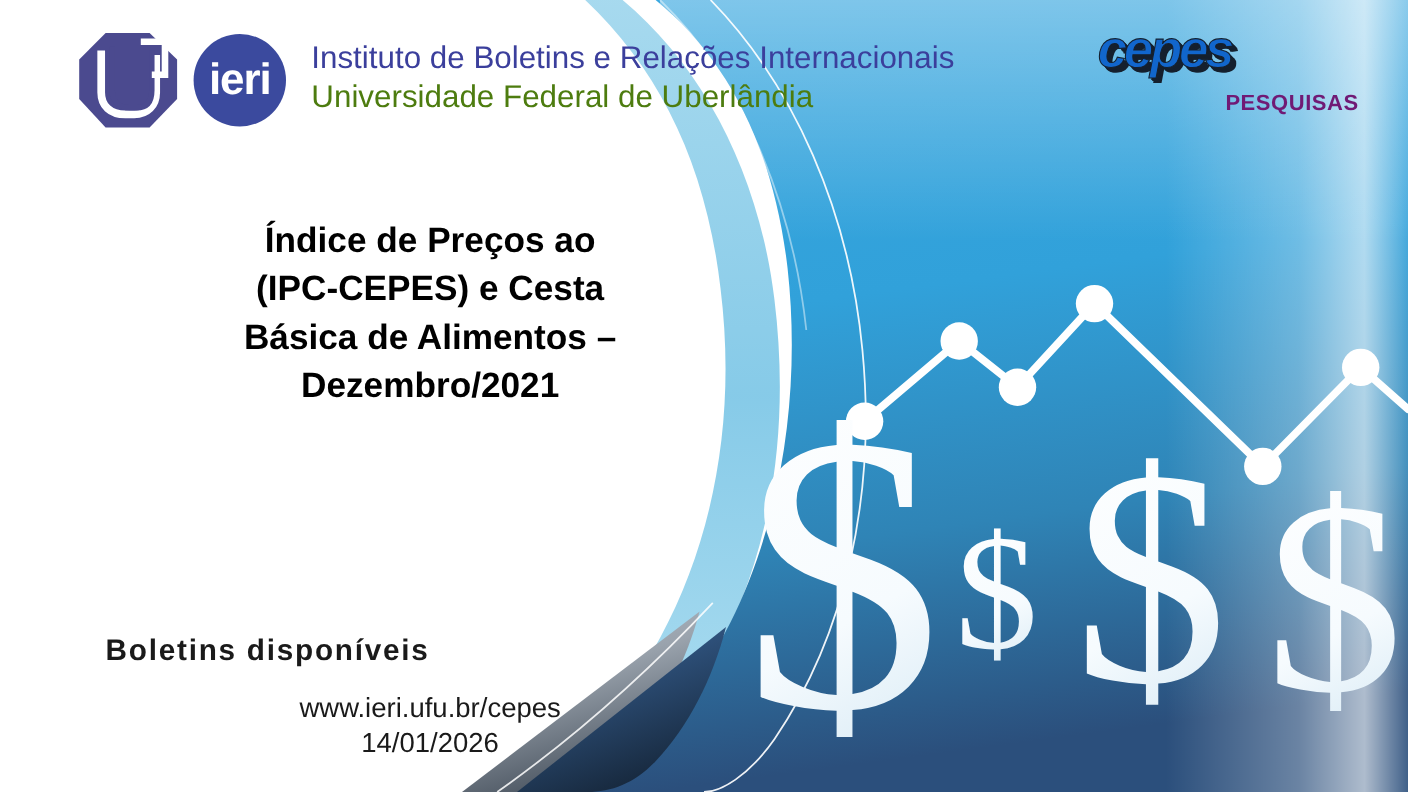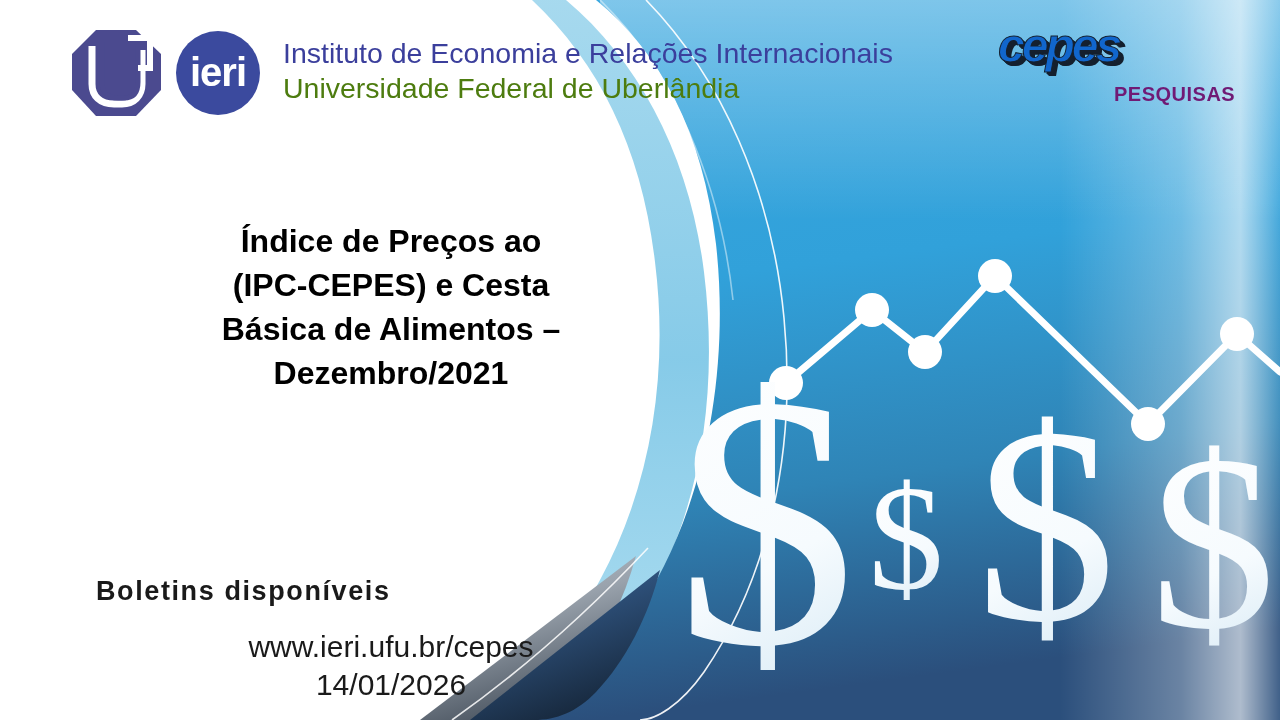--- a/index.html
+++ b/index.html
@@ -122,21 +122,20 @@
     position: absolute;
     left: 96px;
     top: 196px;
     width: 590px;
     text-align: center;
     font-size: 32px;
     font-weight: bold;
     color: #000000;
     line-height: 1.38;
     z-index: 6;
-    margin-top: 23px;
   }
 
   
   .avail-label {
     position: absolute;
     left: 96px;
     top: 576px;
     width: 590px;
     text-align: left;
     font-size: 27px;
@@ -147,21 +146,21 @@
   }
   .footer-lines {
     position: absolute;
     left: 96px;
     top: 628px;
     width: 590px;
     text-align: center;
     z-index: 6;
   }
   .footer-lines div {
-    font-size: 30px;
+    font-size: 25px;
     color: #1a1a1a;
     line-height: 1.28;
   }
 </style>
 </head>
 <body>
 
 <div id="slide">
 
   <svg id="bg-art" viewBox="0 0 1280 720" preserveAspectRatio="none">
@@ -280,21 +279,21 @@
       <path d="M 36,14 L 36,54 C 36,64 42,70 52,70 L 58,70
                C 68,70 72,64 72,54 L 72,18" fill="none" stroke="#4b4a8f" stroke-width="5"></path>
       <path d="M 62,10 L 84,10 L 84,40 L 72,40" fill="none" stroke="#ffffff" stroke-width="6"></path>
     </svg>
 
     <div class="ieri-badge">
       <span>ieri</span>
     </div>
 
     <div class="inst-block">
-      <div class="inst-line1">Instituto de Economia e Relações Internacionais</div>
+      <div class="inst-line1">Instituto de Boletins e Relações Internacionais</div>
       <div class="inst-line2">Universidade Federal de Uberlândia</div>
     </div>
 
     <div class="cepes-logo">
       <div class="cepes-word">cepes</div>
       <div class="cepes-sub">PESQUISAS</div>
     </div>
   </div>
 
   <div class="main-title" id="main-title">

